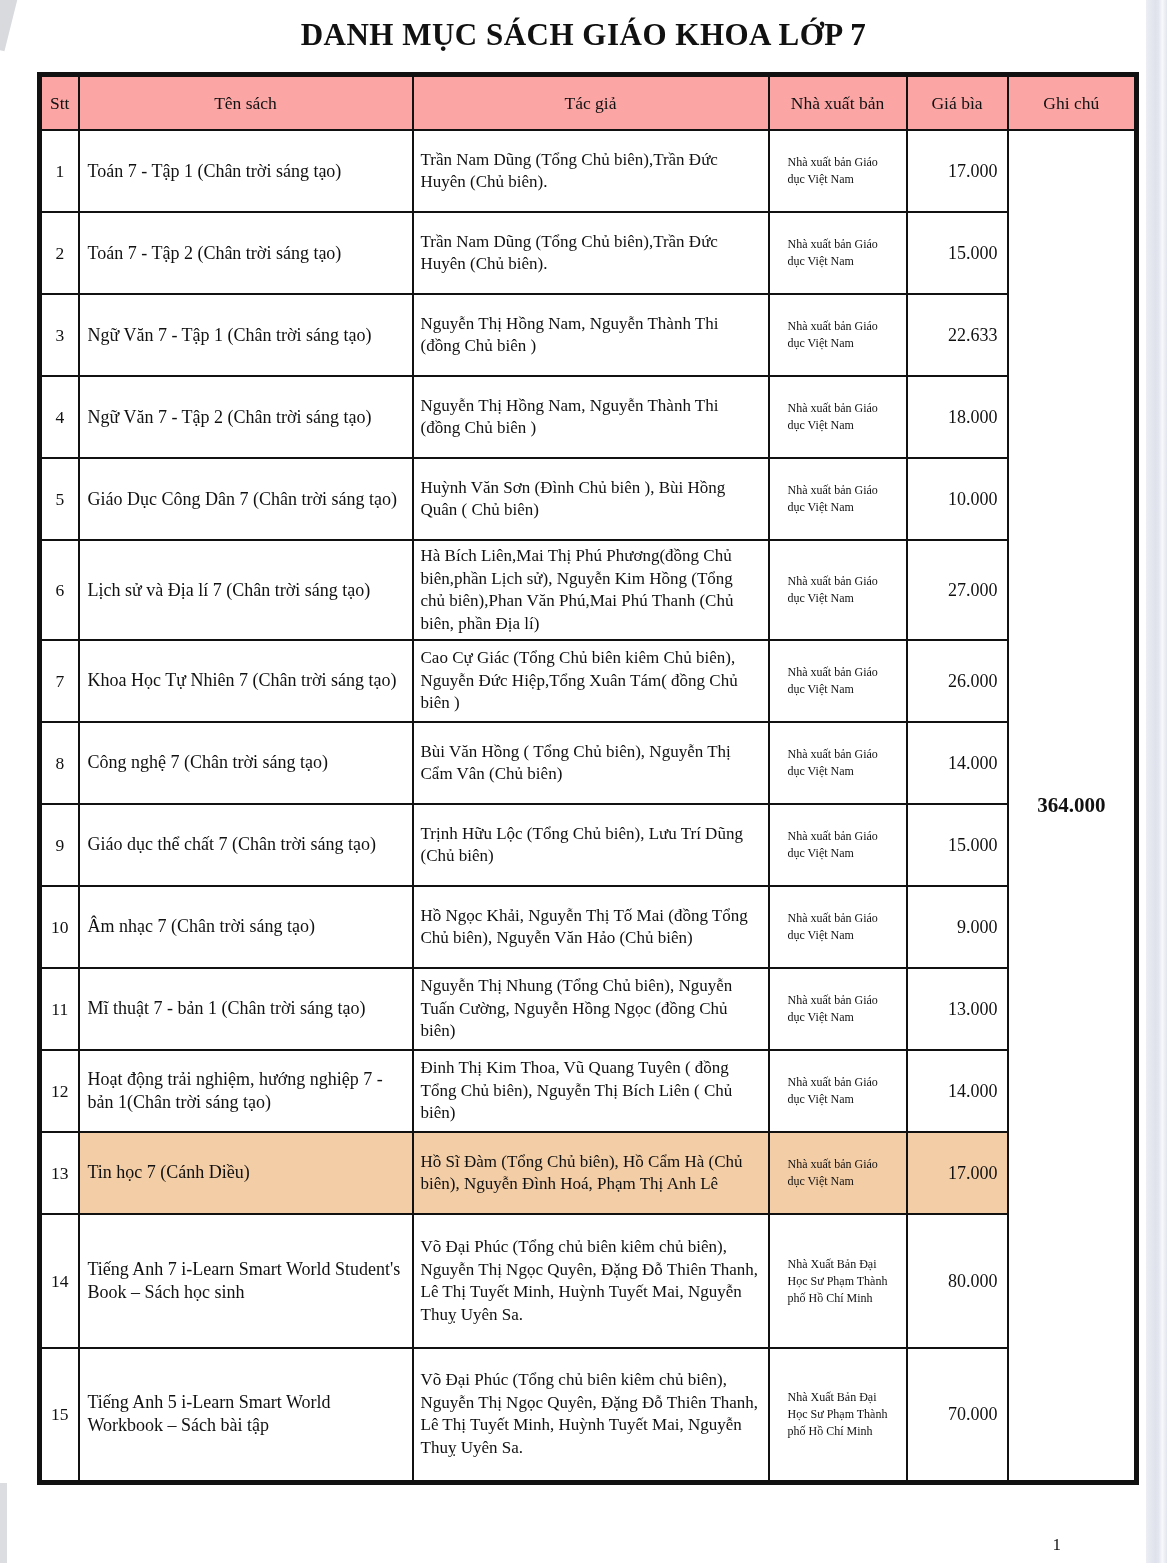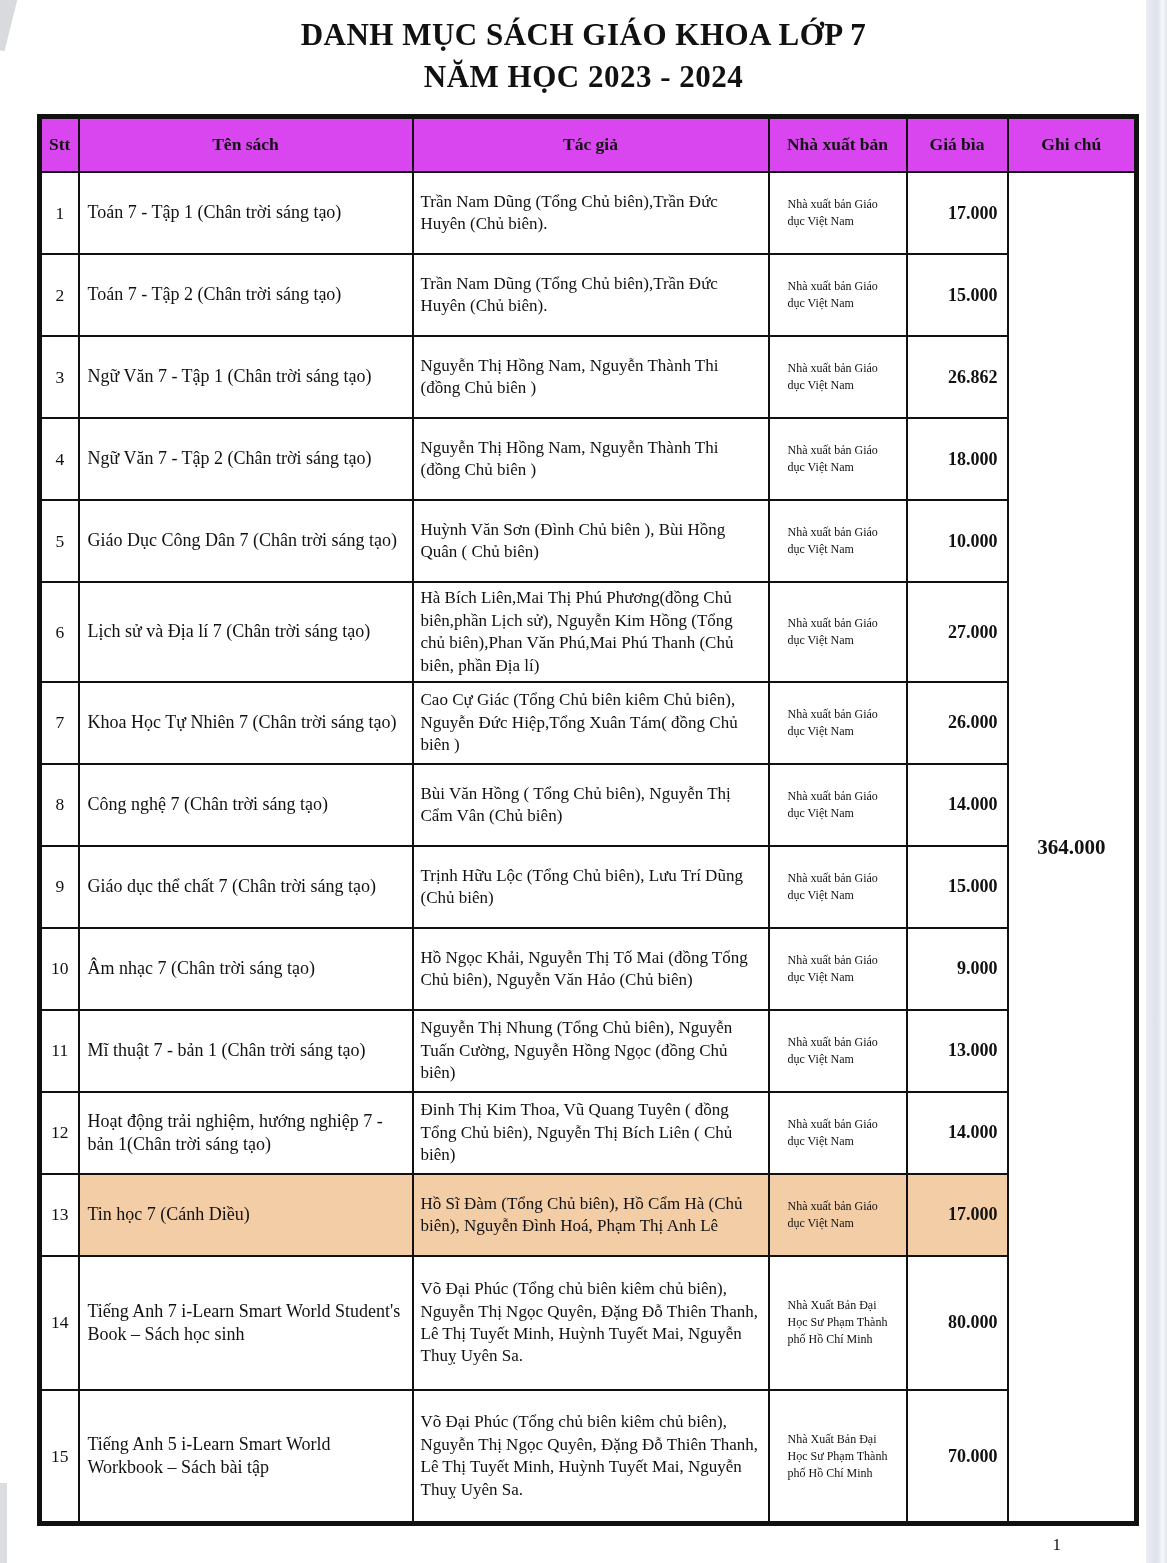--- a/index.html
+++ b/index.html
@@ -42,54 +42,53 @@
     margin: 16px 0 0 37px;
     border: 5px solid #111;
   }
   .book-table th, .book-table td {
     border: 2px solid #111;
     vertical-align: middle;
     word-wrap: break-word;
   }
   .book-table thead tr { height: 56px; }
   .book-table th {
-    background: #d946ef;
+    background: #fca5a5;
     font-size: 17.5px;
-    font-weight: bold;
+    font-weight: normal;
     text-align: center;
     padding: 2px;
   }
   .book-table tbody tr { height: 82px; }
   .book-table tbody tr.tall { height: 134px; }
 
   td.stt   { text-align: center; font-size: 17.5px; padding: 0 2px; }
   td.name  { font-size: 18px; line-height: 1.3; padding: 4px 4px 4px 8px; }
   td.authors { font-size: 17px; line-height: 1.32; padding: 4px 6px 4px 7px; }
   td.publisher { font-size: 12px; line-height: 1.42; text-align: left; padding: 4px 18px; }
-  td.price { font-size: 18px; font-weight: bold; text-align: right; padding-right: 9px; }
+  td.price { font-size: 18px; font-weight: normal; text-align: right; padding-right: 9px; }
   td.note  { font-size: 21px; font-weight: bold; text-align: center; font-family: Liberation Serif, serif; }
 
   td.hl { background: var(--hl, #f3cda6); }
 
   .page-number {
     position: absolute;
     right: 106px; bottom: 8px;
     font-size: 17px;
   }
 </style>
 </head>
 <body>
 
 <div class="scan-corner-tl"></div>
 <div class="scan-corner-bl"></div>
 <div class="scan-strip-right"></div>
 
 <div class="page-title">
   <div>DANH MỤC SÁCH GIÁO KHOA LỚP 7</div>
-  <div>NĂM HỌC 2023 - 2024</div>
 </div>
 
 <table class="book-table">
   <colgroup>
     <col style="width:39px">
     <col style="width:334px">
     <col style="width:356px">
     <col style="width:138px">
     <col style="width:101px">
     <col style="width:129px">
@@ -118,21 +117,21 @@
         <td class="name">Toán 7 - Tập 2 (Chân trời sáng tạo)</td>
         <td class="authors">Trần Nam Dũng (Tổng Chủ biên),Trần Đức Huyên (Chủ biên).</td>
         <td class="publisher">Nhà xuất bản Giáo dục Việt Nam</td>
         <td class="price">15.000</td>
       </tr>
       <tr>
         <td class="stt">3</td>
         <td class="name">Ngữ Văn 7 - Tập 1 (Chân trời sáng tạo)</td>
         <td class="authors">Nguyễn Thị Hồng Nam, Nguyễn Thành Thi (đồng Chủ biên )</td>
         <td class="publisher">Nhà xuất bản Giáo dục Việt Nam</td>
-        <td class="price">26.862</td>
+        <td class="price">22.633</td>
       </tr>
       <tr>
         <td class="stt">4</td>
         <td class="name">Ngữ Văn 7 - Tập 2 (Chân trời sáng tạo)</td>
         <td class="authors">Nguyễn Thị Hồng Nam, Nguyễn Thành Thi (đồng Chủ biên )</td>
         <td class="publisher">Nhà xuất bản Giáo dục Việt Nam</td>
         <td class="price">18.000</td>
       </tr>
       <tr>
         <td class="stt">5</td>

